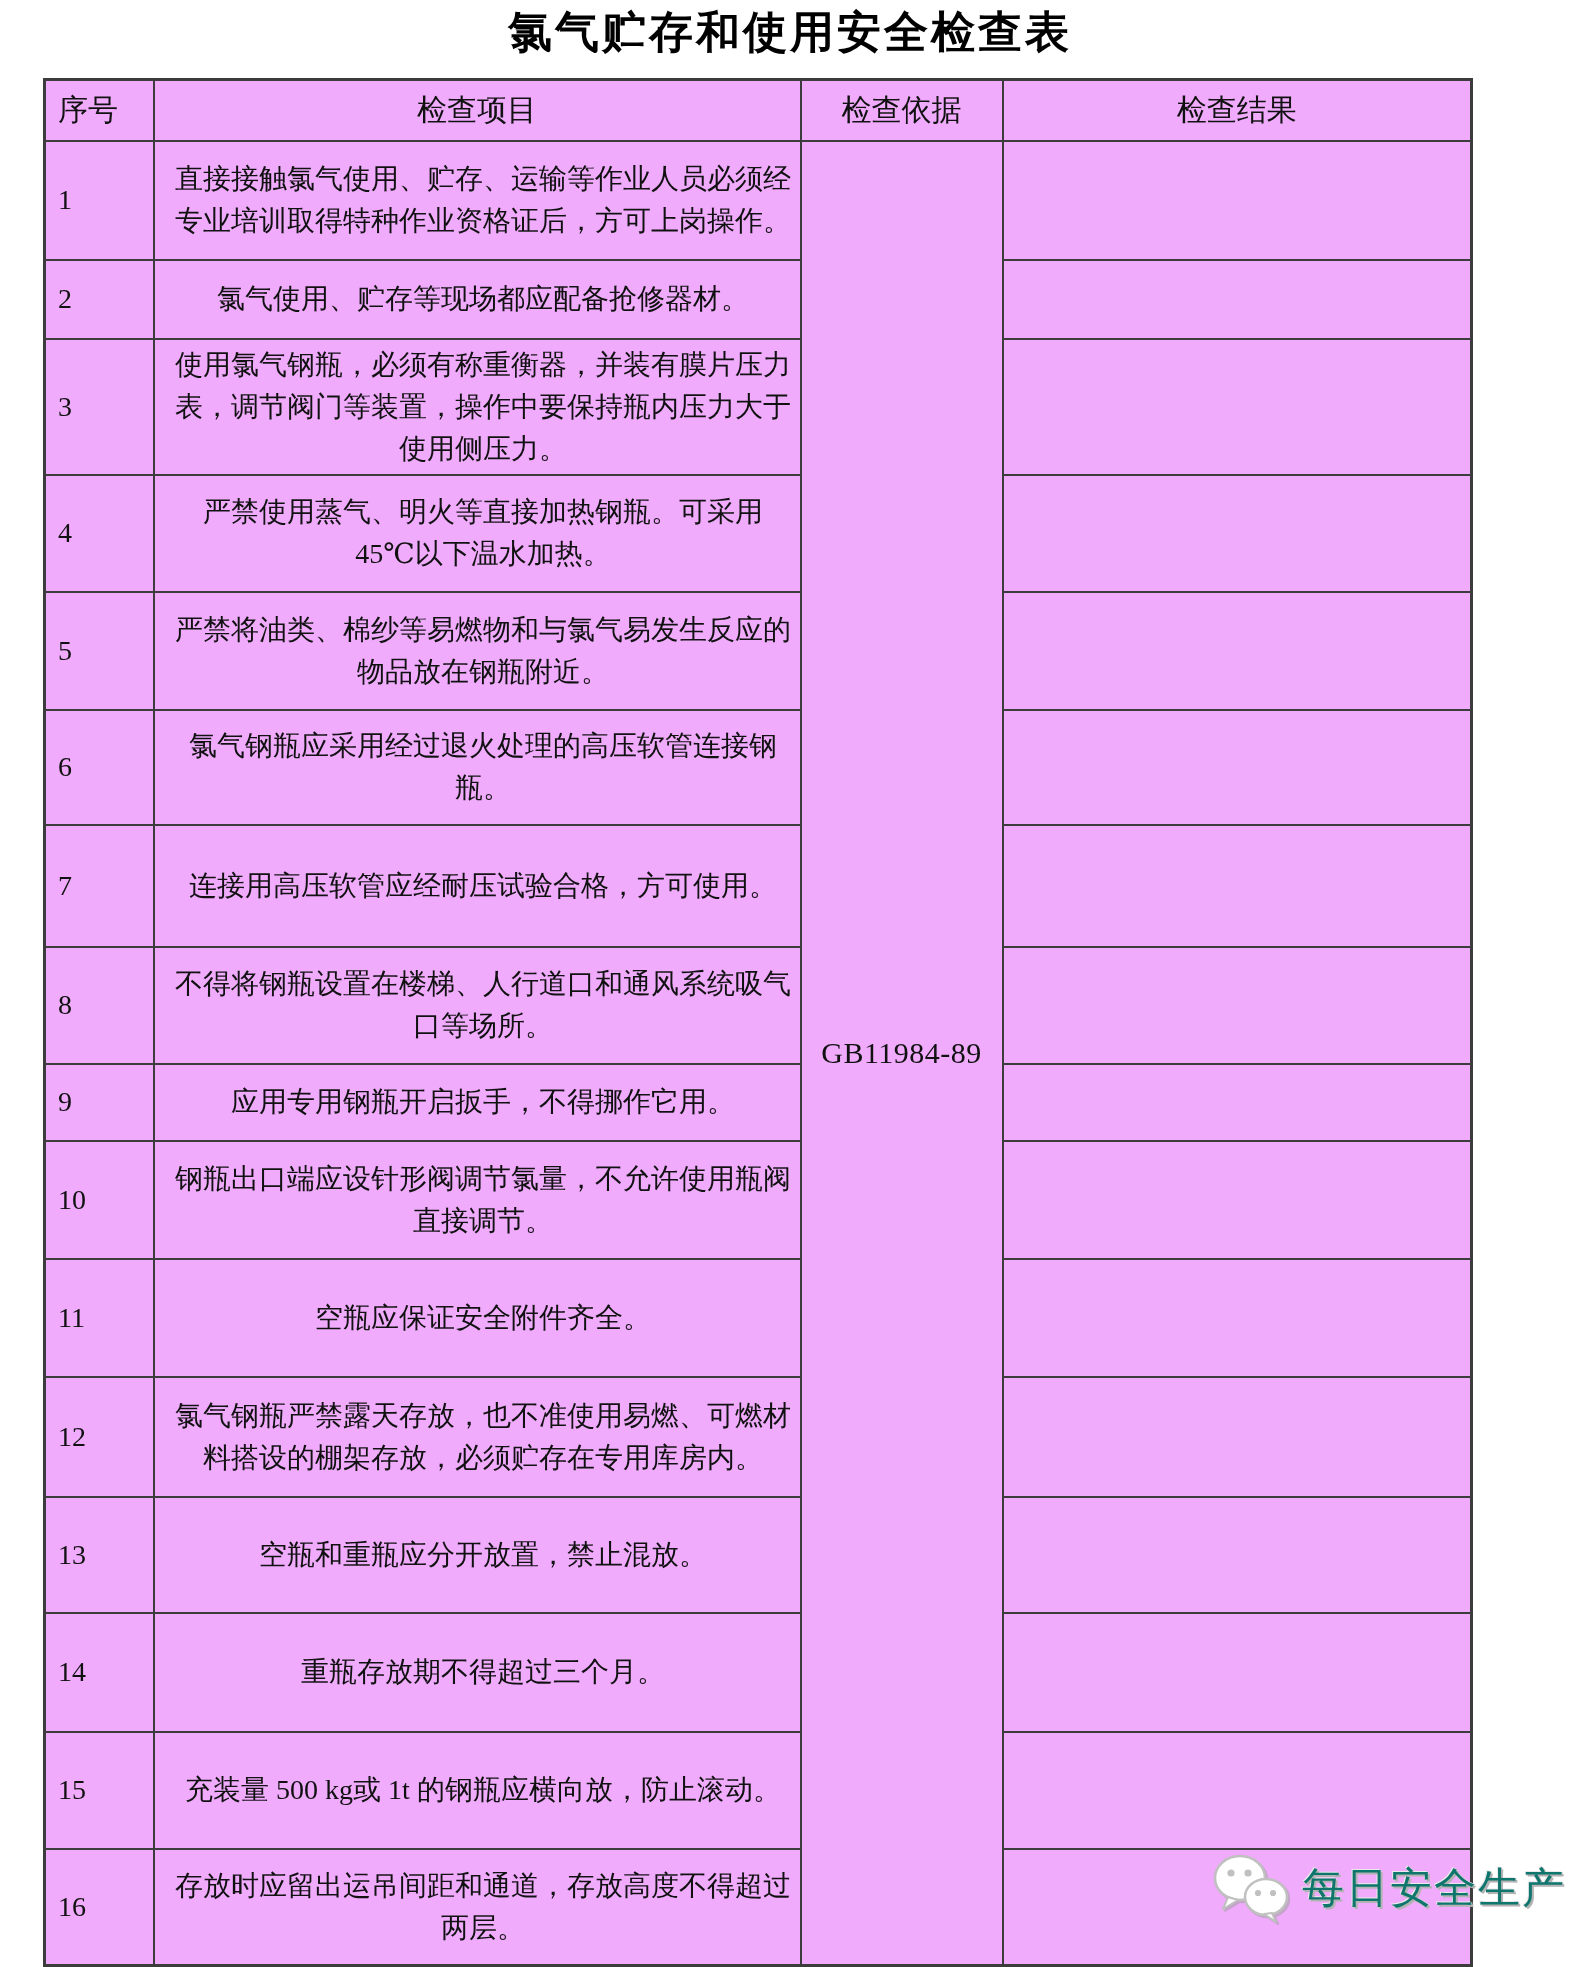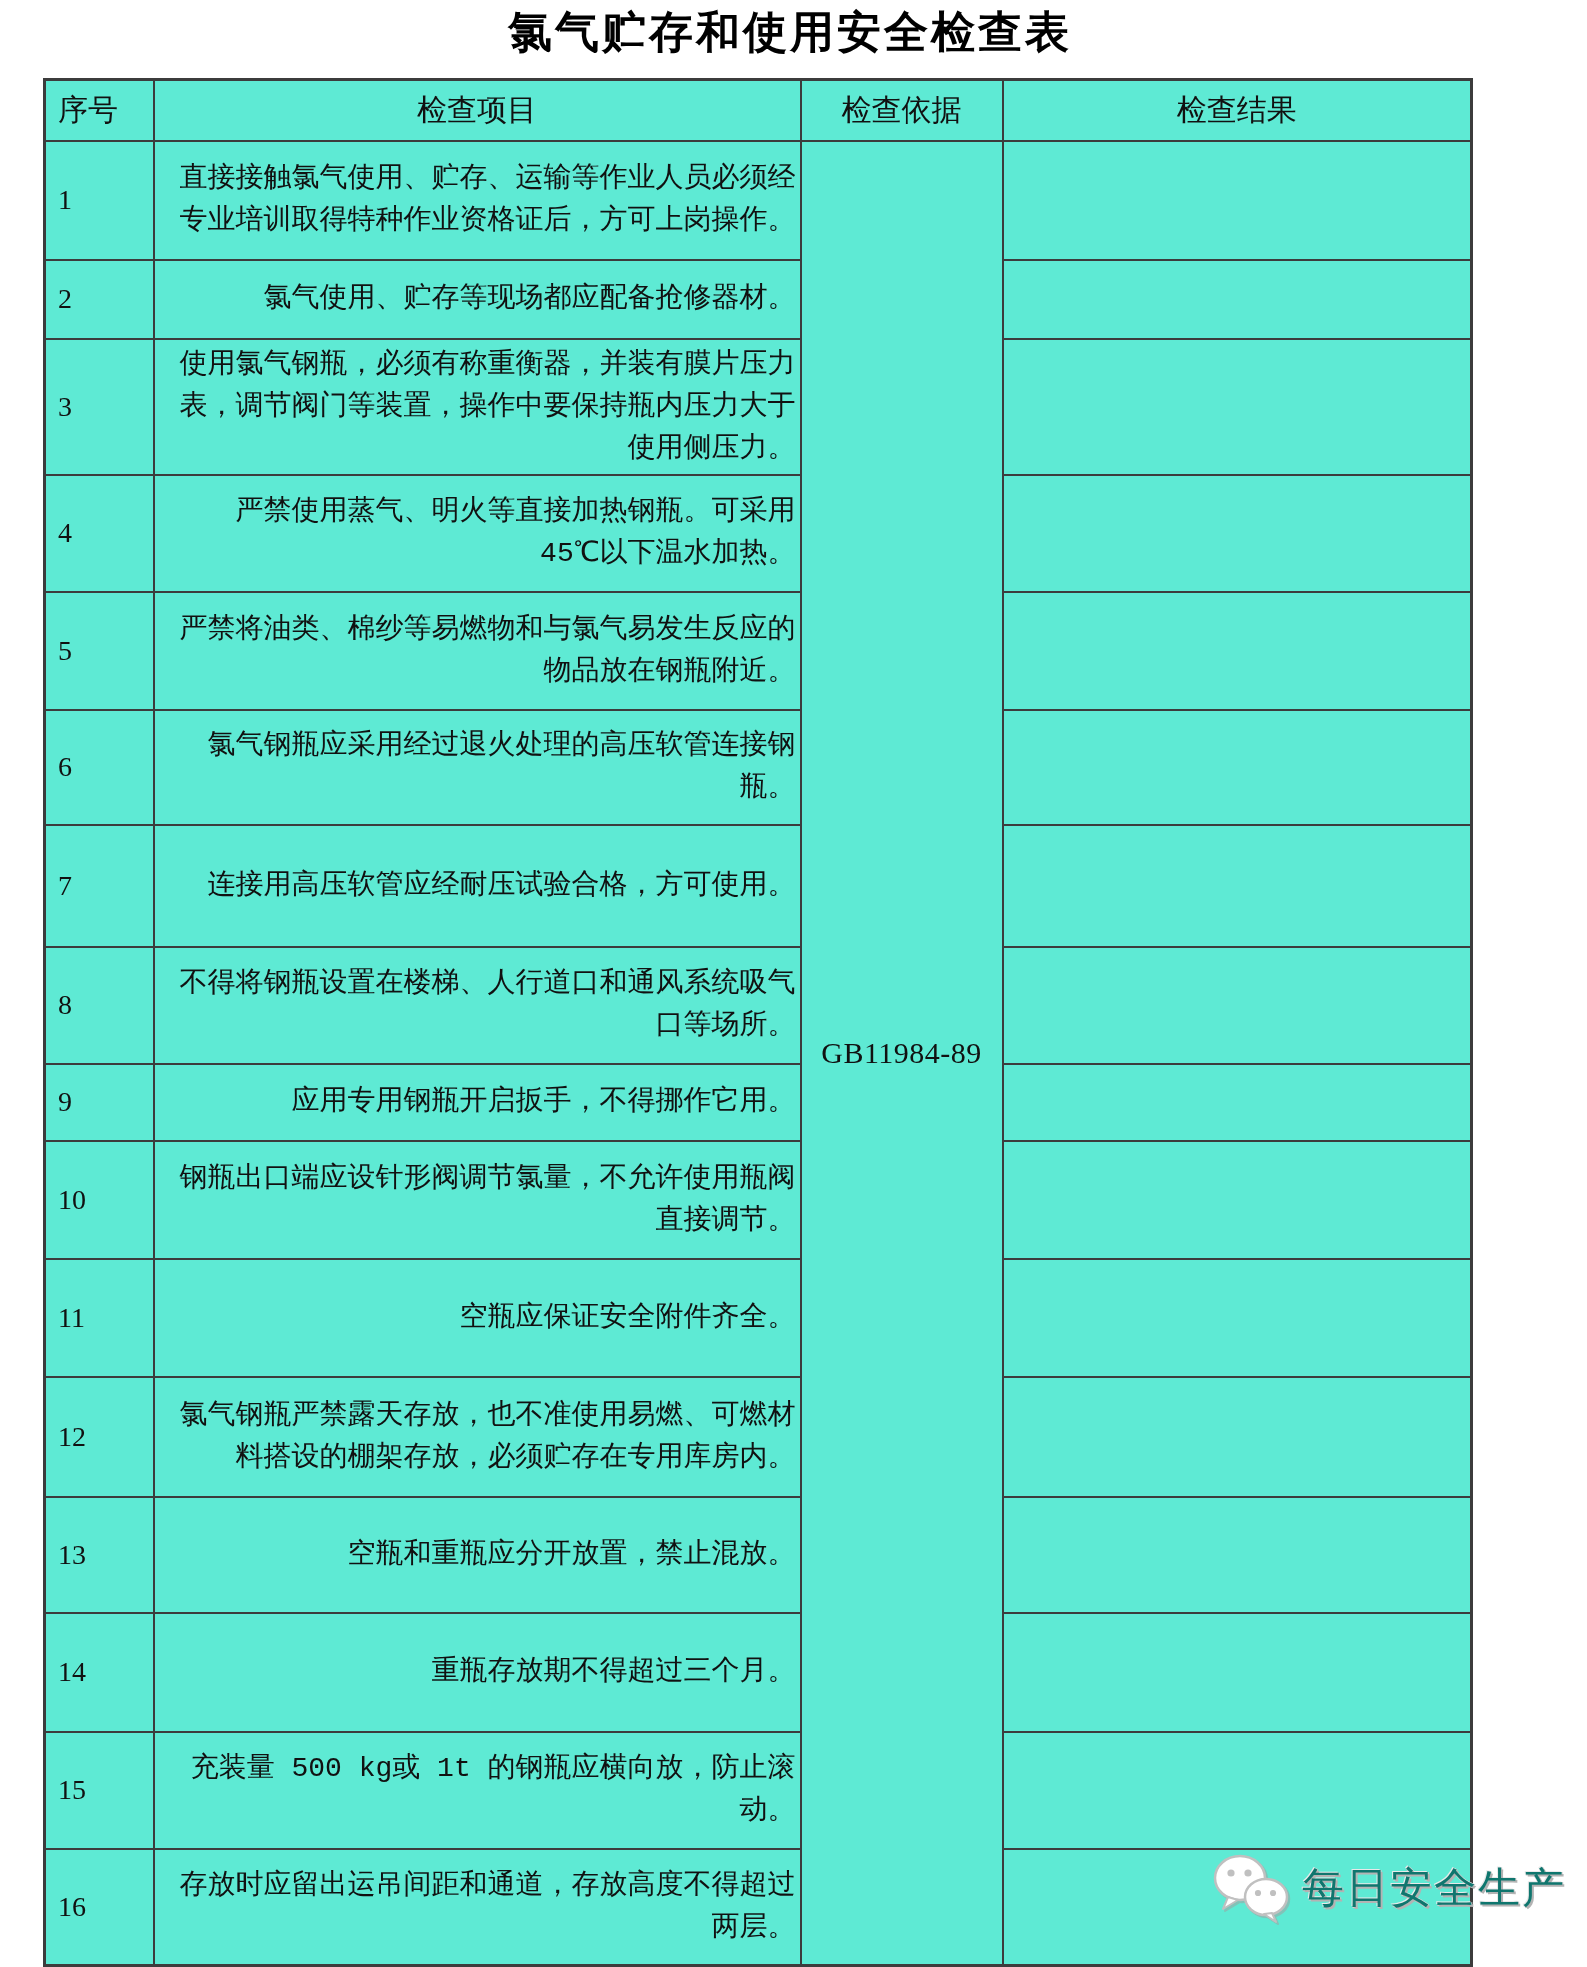--- a/index.html
+++ b/index.html
@@ -37,21 +37,21 @@
     border-collapse: collapse;
     table-layout: fixed;
     border: 3px solid #3c3c3c;
   }
   table.tbl col.c1 { width: 109px; }
   table.tbl col.c2 { width: 647px; }
   table.tbl col.c3 { width: 202px; }
   table.tbl col.c4 { width: 469px; }
   table.tbl th, table.tbl td {
     border: 2px solid #3c3c3c;
-    background: #5eead4;
+    background: #f0abfc;
     vertical-align: middle;
     margin: 0;
   }
   tr.hrow { height: 61px; }
   table.tbl th {
     font-weight: 400;
     font-size: 30px;
     text-align: center;
     padding: 0;
   }
@@ -60,23 +60,22 @@
     padding-left: 12px;
   }
   td.num {
     font-size: 28px;
     text-align: left;
     padding-left: 12px;
   }
   td.item {
     font-size: 28px;
     line-height: 42px;
-    text-align: right;
+    text-align: center;
     padding: 4px 4px 4px 16px;
-    font-family: Liberation Mono, monospace;
   }
   td.basis {
     font-size: 30px;
     text-align: center;
     letter-spacing: 0.5px;
   }
   td.result {
     padding: 0;
   }
   .wm {

